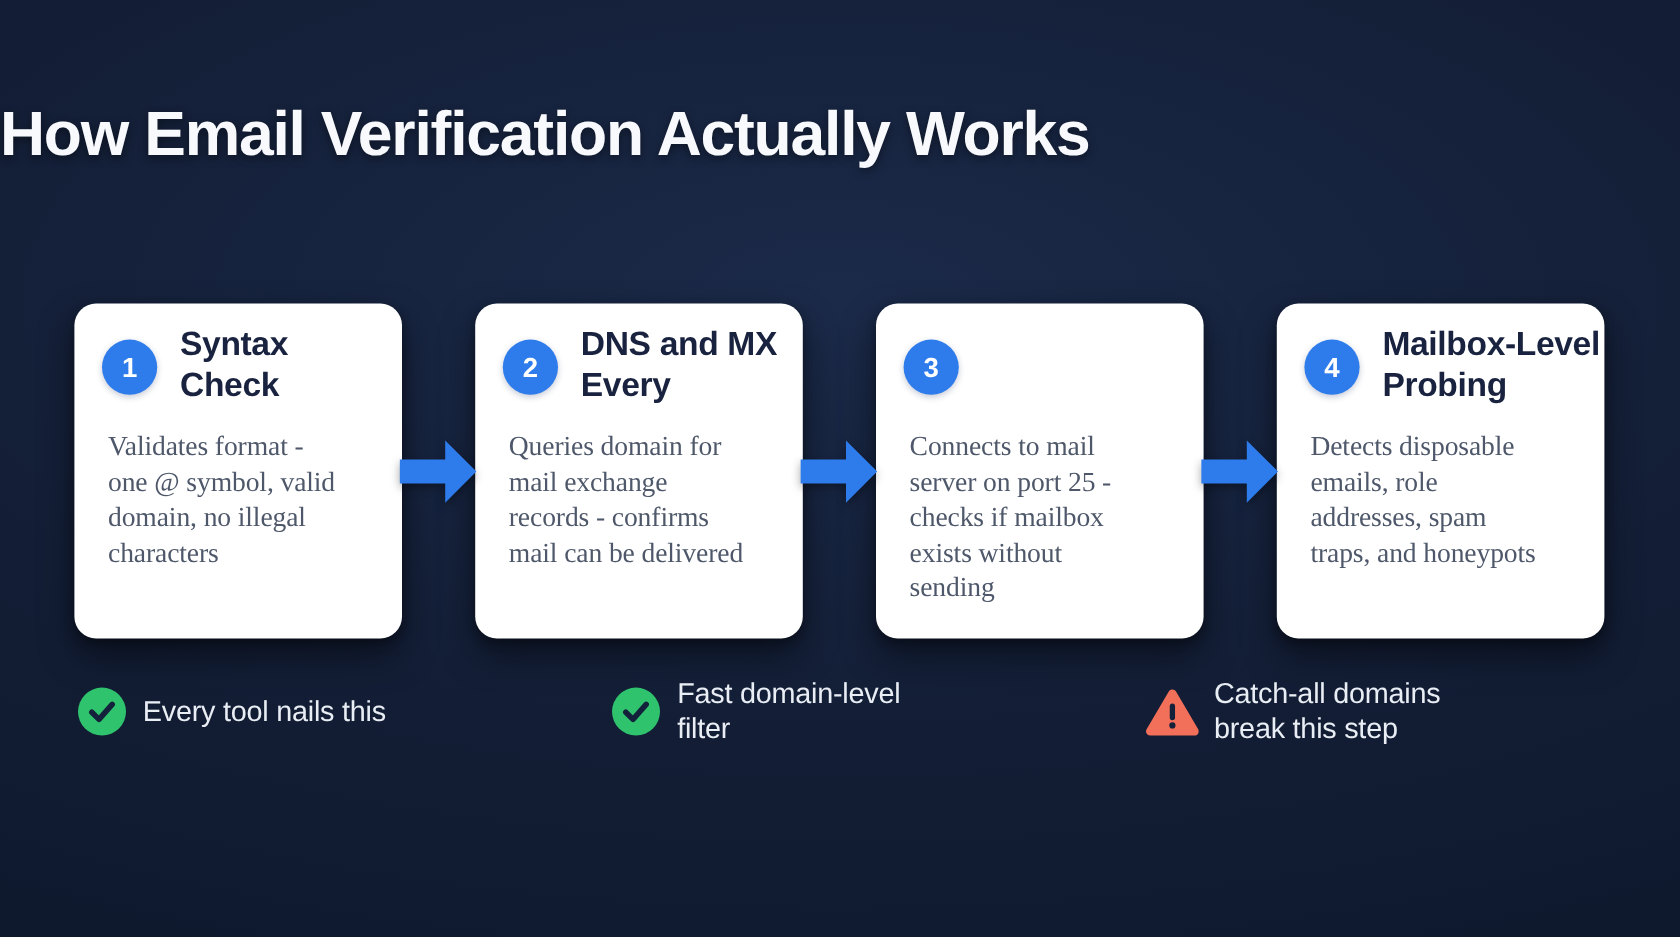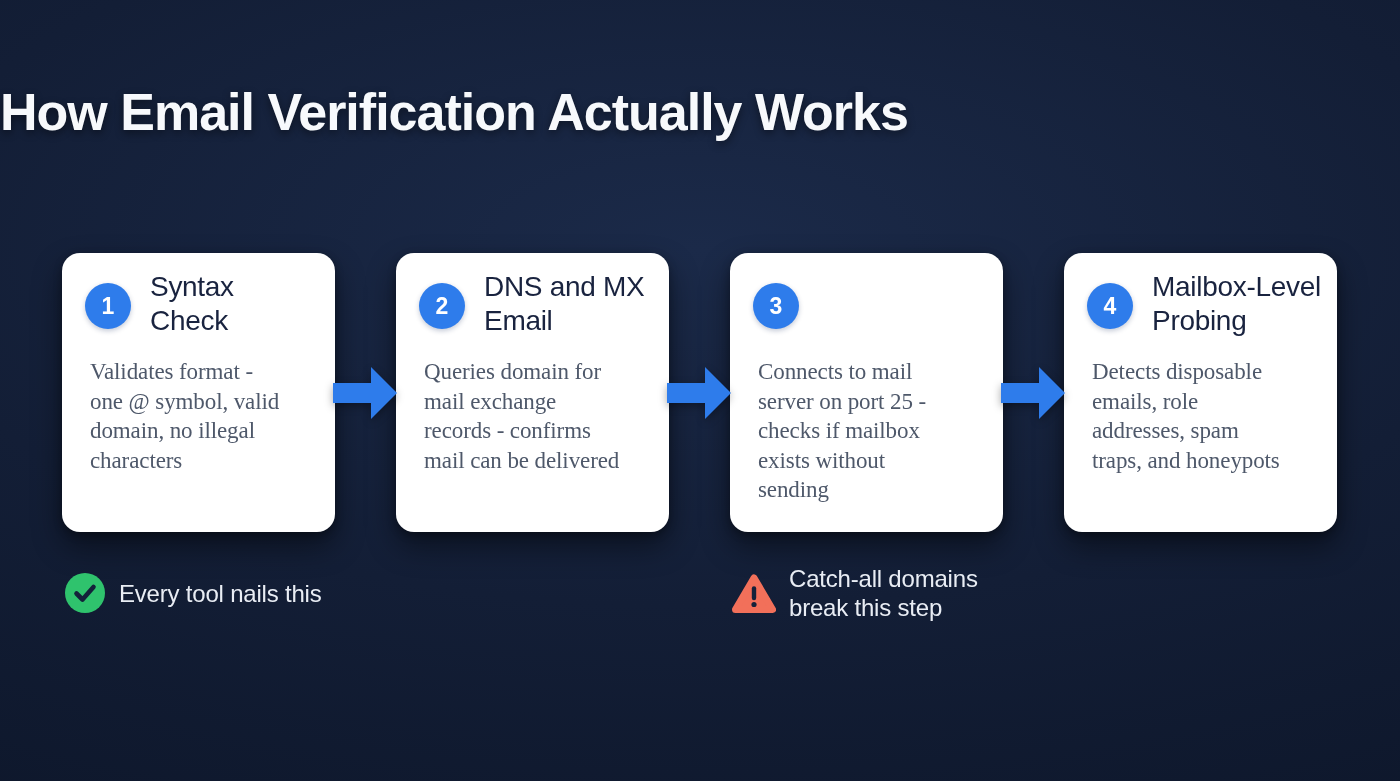--- a/index.html
+++ b/index.html
@@ -50,21 +50,21 @@
     background:var(--accent-blue);
     display:flex;align-items:center;justify-content:center;
     box-shadow:0 2px 5px rgba(20,40,90,0.25);
   }
   .badge span{
     color:var(--badge-number-text);
     font-size:23px;font-weight:bold;
   }
   .card-title{
     position:absolute;left:88px;top:17px;right:4px;
-    font-size:28px;line-height:34px;font-weight:normal;letter-spacing:-0.3px;
+    font-size:28px;line-height:34px;font-weight:bold;letter-spacing:-0.3px;
     color:var(--card-title-text);
     white-space:pre;
   }
   .card-desc{
     position:absolute;left:28px;top:104px;right:6px;
     font-size:23px;line-height:29.5px;letter-spacing:-0.1px;
     color:var(--card-body-text);
     white-space:pre;
     font-family:Liberation Serif, serif;
   }
@@ -109,21 +109,21 @@
 one @ symbol, valid
 domain, no illegal
 characters</p>
     </div>
 
     <div class="card">
       <div class="badge">
         <span>2</span>
       </div>
       <h2 class="card-title">DNS and MX
-Email</h2>
+Every</h2>
       <p class="card-desc">Queries domain for
 mail exchange
 records - confirms
 mail can be delivered</p>
     </div>
 
     <div class="card">
       <div class="badge">
         <span>3</span>
       </div>
@@ -161,20 +161,28 @@
   <div class="notes">
 
     <div class="note">
       <svg class="note-icon" width="42" height="42" viewBox="0 0 42 42" xmlns="http://www.w3.org/2000/svg">
         <circle cx="21" cy="21" r="20" style="fill:var(--success-green)"></circle>
         <path d="M12.5 21.5 L18.5 27.5 L29.5 15" style="fill:none;stroke:var(--icon-glyph-dark);stroke-width:4.6;stroke-linecap:round;stroke-linejoin:round"></path>
       </svg>
       <span class="note-text">Every tool nails this</span>
     </div>
 
+    <div class="note">
+      <svg class="note-icon" width="42" height="42" viewBox="0 0 42 42" xmlns="http://www.w3.org/2000/svg">
+        <circle cx="21" cy="21" r="20" style="fill:var(--success-green)"></circle>
+        <path d="M12.5 21.5 L18.5 27.5 L29.5 15" style="fill:none;stroke:var(--icon-glyph-dark);stroke-width:4.6;stroke-linecap:round;stroke-linejoin:round"></path>
+      </svg>
+      <span class="note-text">Fast domain-level
+filter</span>
+    </div>
 
     <div class="note">
       <svg class="note-icon" width="44" height="41" viewBox="0 0 44 41" xmlns="http://www.w3.org/2000/svg">
         <path d="M22 5 L40.5 36.5 H3.5 Z" style="fill:var(--warning-orange);stroke:var(--warning-orange);stroke-width:7;stroke-linejoin:round"></path>
         <line x1="22" y1="15.5" x2="22" y2="25" style="stroke:var(--icon-glyph-dark);stroke-width:4.4;stroke-linecap:round"></line>
         <circle cx="22" cy="31.5" r="2.6" style="fill:var(--icon-glyph-dark)"></circle>
       </svg>
       <span class="note-text">Catch-all domains
 break this step</span>
     </div>

